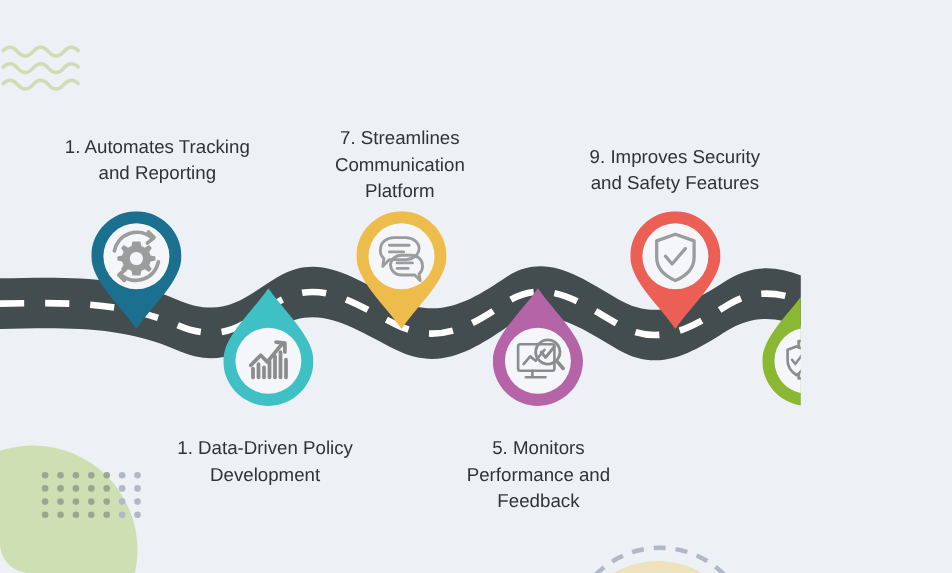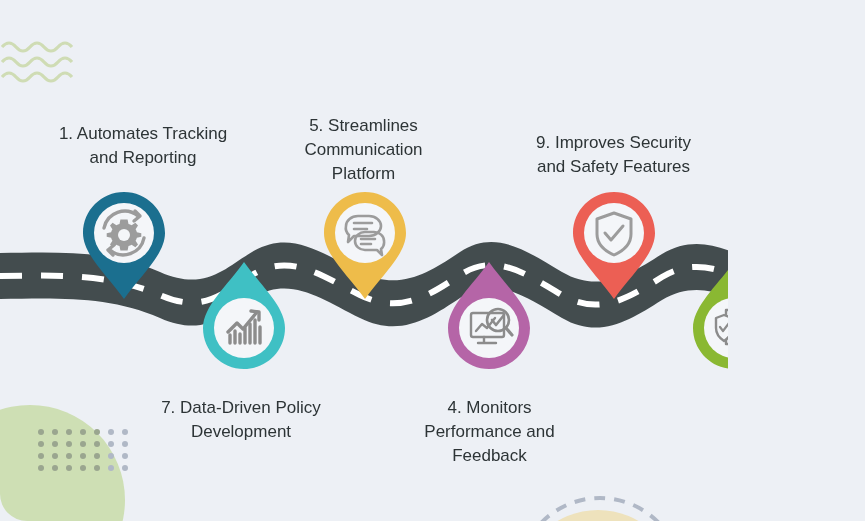--- a/index.html
+++ b/index.html
@@ -177,21 +177,21 @@
       <path fill="#eebc4a" d="M41 0 C18.4 0 0 18.4 0 41 C0 63 25 84 41 107 C57 84 82 63 82 41 C82 18.4 63.6 0 41 0 Z"></path>
       <circle cx="41" cy="41" r="30" fill="#f4f6f9"></circle>
       <g fill="none" stroke="#9c9c9c" stroke-width="2.6" stroke-linejoin="round" stroke-linecap="round">
         <path d="M22 34 a12 10 0 0 1 12 -10 l11 0 a12 10 0 0 1 12 10 a12 10 0 0 1 -12 10 l-15 0 -6 6 1 -7 a11 10 0 0 1 -3 -9 Z"></path>
         <path d="M30 31 l18 0 M30 37 l13 0"></path>
         <path d="M60 49 a10 9 0 0 0 -10 -9 l-9 0 a10 9 0 0 0 -10 9 a10 9 0 0 0 10 9 l12 0 5 5 -1 -6 a9 9 0 0 0 3 -8 Z"></path>
         <path d="M37 47 l14 0 M37 52 l10 0"></path>
       </g>
     </svg>
   </div>
-  <div class="caption" style="left:280px; top:114px; width:167px;">5. Streamlines
+  <div class="caption" style="left:280px; top:114px; width:167px;">7. Streamlines
 Communication
 Platform</div>
 
   <div class="marker" style="left:573px; top:192px;">
     <svg width="82" height="107" viewBox="0 0 82 107">
       <path fill="#ec5f54" d="M41 0 C18.4 0 0 18.4 0 41 C0 63 25 84 41 107 C57 84 82 63 82 41 C82 18.4 63.6 0 41 0 Z"></path>
       <circle cx="41" cy="41" r="30" fill="#f4f6f9"></circle>
       <g fill="none" stroke="#9c9c9c" stroke-width="3" stroke-linejoin="round" stroke-linecap="round">
         <path d="M41 21 l-17 6 0 15 c0 10 8 17 17 21 c9 -4 17 -11 17 -21 l0 -15 Z"></path>
         <path d="M32 41 l6 7 12 -14"></path>
@@ -213,38 +213,38 @@
           <line x1="42" y1="81" x2="42" y2="66"></line>
           <line x1="47" y1="81" x2="47" y2="62"></line>
           <line x1="52" y1="81" x2="52" y2="58"></line>
           <line x1="57" y1="81" x2="57" y2="65"></line>
         </g>
         <path d="M25 70 l9 -9 6 6 14 -17" stroke-width="3.4" stroke-linecap="round" stroke-linejoin="round"></path>
         <path d="M48 49 l8 1 0 8" stroke-width="3.4" stroke-linecap="round" stroke-linejoin="round"></path>
       </g>
     </svg>
   </div>
-  <div class="caption" style="left:141px; top:396px; width:200px;">7. Data-Driven Policy
+  <div class="caption" style="left:141px; top:396px; width:200px;">1. Data-Driven Policy
 Development</div>
 
   <div class="marker" style="left:448px; top:262px;">
     <svg width="82" height="107" viewBox="0 0 82 107">
       <path fill="#b565a7" d="M41 107 C18.4 107 0 88.6 0 66 C0 44 25 23 41 0 C57 23 82 44 82 66 C82 88.6 63.6 107 41 107 Z"></path>
       <circle cx="41" cy="66" r="30" fill="#f4f6f9"></circle>
       <g fill="none" stroke="#8c8c8c" stroke-width="2.4" stroke-linejoin="round" stroke-linecap="round">
         <rect x="23" y="51" width="33" height="24" rx="2"></rect>
         <path d="M36 75 l0 6 M30 81 l18 0"></path>
         <path d="M28 69 l6 -7 5 4 8 -10"></path>
         <circle cx="50" cy="58" r="11" stroke-width="2.6"></circle>
         <line x1="58" y1="66" x2="64" y2="73" stroke-width="3.2"></line>
         <path d="M44 58 l4 5 8 -10" stroke-width="2.6"></path>
       </g>
     </svg>
   </div>
-  <div class="caption" style="left:409px; top:396px; width:161px;">4. Monitors
+  <div class="caption" style="left:409px; top:396px; width:161px;">5. Monitors
 Performance and
 Feedback</div>
 
   <div class="marker" style="left:693px; top:262px;">
     <svg width="82" height="107" viewBox="0 0 82 107">
       <path fill="#8ab832" d="M41 107 C18.4 107 0 88.6 0 66 C0 44 25 23 41 0 C57 23 82 44 82 66 C82 88.6 63.6 107 41 107 Z"></path>
       <circle cx="41" cy="66" r="30" fill="#f4f6f9"></circle>
       <g fill="none" stroke="#8c8c8c" stroke-width="2.4" stroke-linejoin="round" stroke-linecap="round">
         <path d="M33 48 l18 0 8 8 0 26 -26 0 Z"></path>
         <path d="M51 48 l0 8 8 0"></path>

